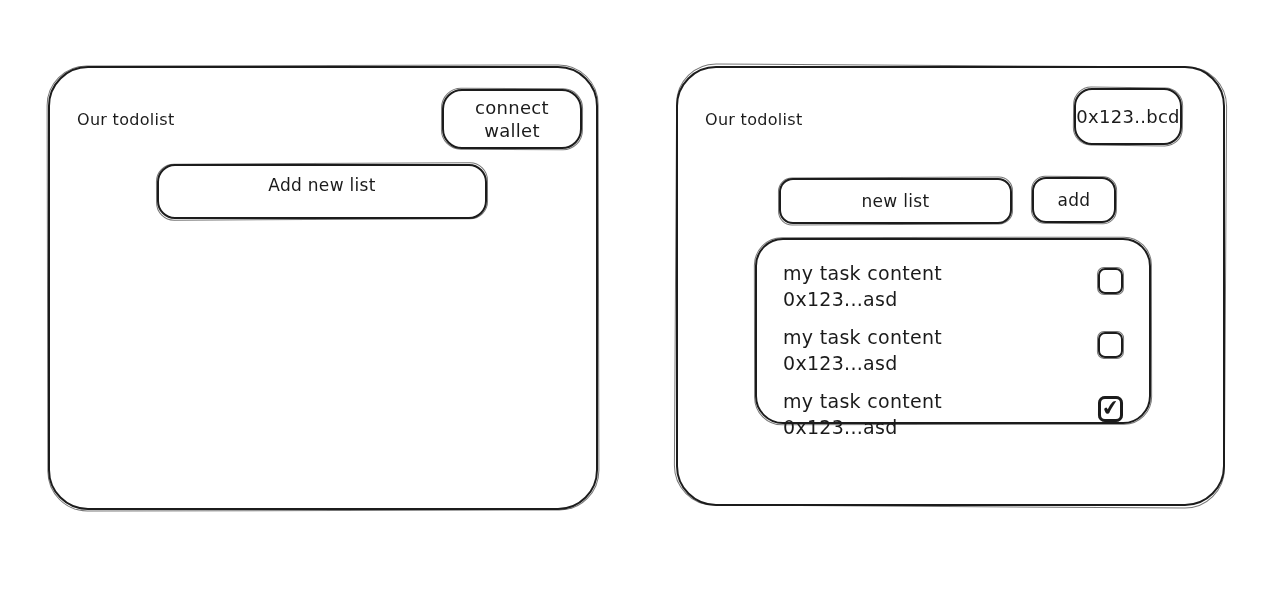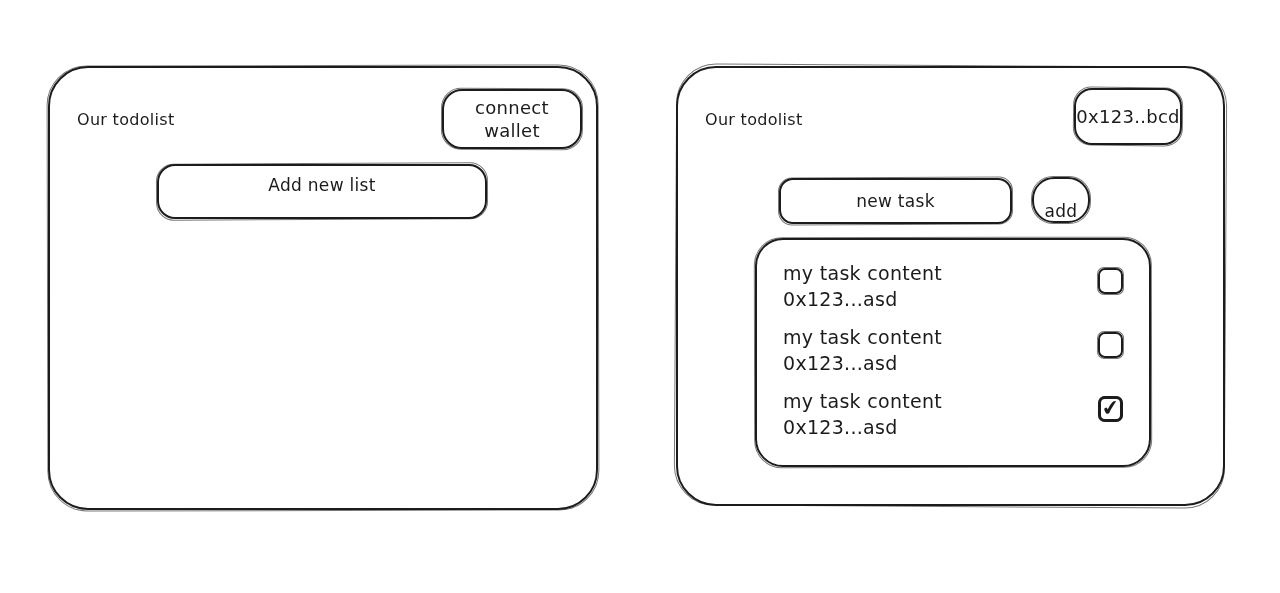--- a/index.html
+++ b/index.html
@@ -70,29 +70,28 @@
     align-items:flex-start;
     padding-top:9px;
     font-size:17px;
   }
   .input-newtask {
     left:101px; top:110px; width:233px; height:46px;
     border-radius:14px;
     font-size:17px;
   }
   .btn-add {
-    left:354px; top:109px; width:58px; height:46px;
-    border-radius:22px;
+    left:354px; top:109px; width:84px; height:46px;
+    border-radius:14px;
     font-size:17px;
-    align-items:flex-end;
   }
 
   
   .task-list {
-    left:77px; top:170px; width:396px; height:229px;
+    left:77px; top:170px; width:396px; height:186px;
     border-radius:28px;
     padding:20px 26px 0 26px;
   }
   .task-row {
     height:64px;
     display:flex;
     justify-content:space-between;
     align-items:flex-start;
   }
   .task-texts { font-size:19px; line-height:26px; }
@@ -129,21 +128,21 @@
 </div>
 
 <div class="sketch abs panel panel-right rot-a">
   <div class="panel-title">Our todolist</div>
 
   <div class="sketch abs btn btn-wallet rot-c">
     <span>0x123..bcd</span>
   </div>
 
   <div class="sketch abs input-box input-newtask rot-b">
-    <span>new task</span>
+    <span>new list</span>
   </div>
 
   <div class="sketch abs btn btn-add rot-c">
     <span>add</span>
   </div>
 
   <div class="sketch abs task-list rot-d">
 
     <div class="task-row">
       <div class="task-texts">

